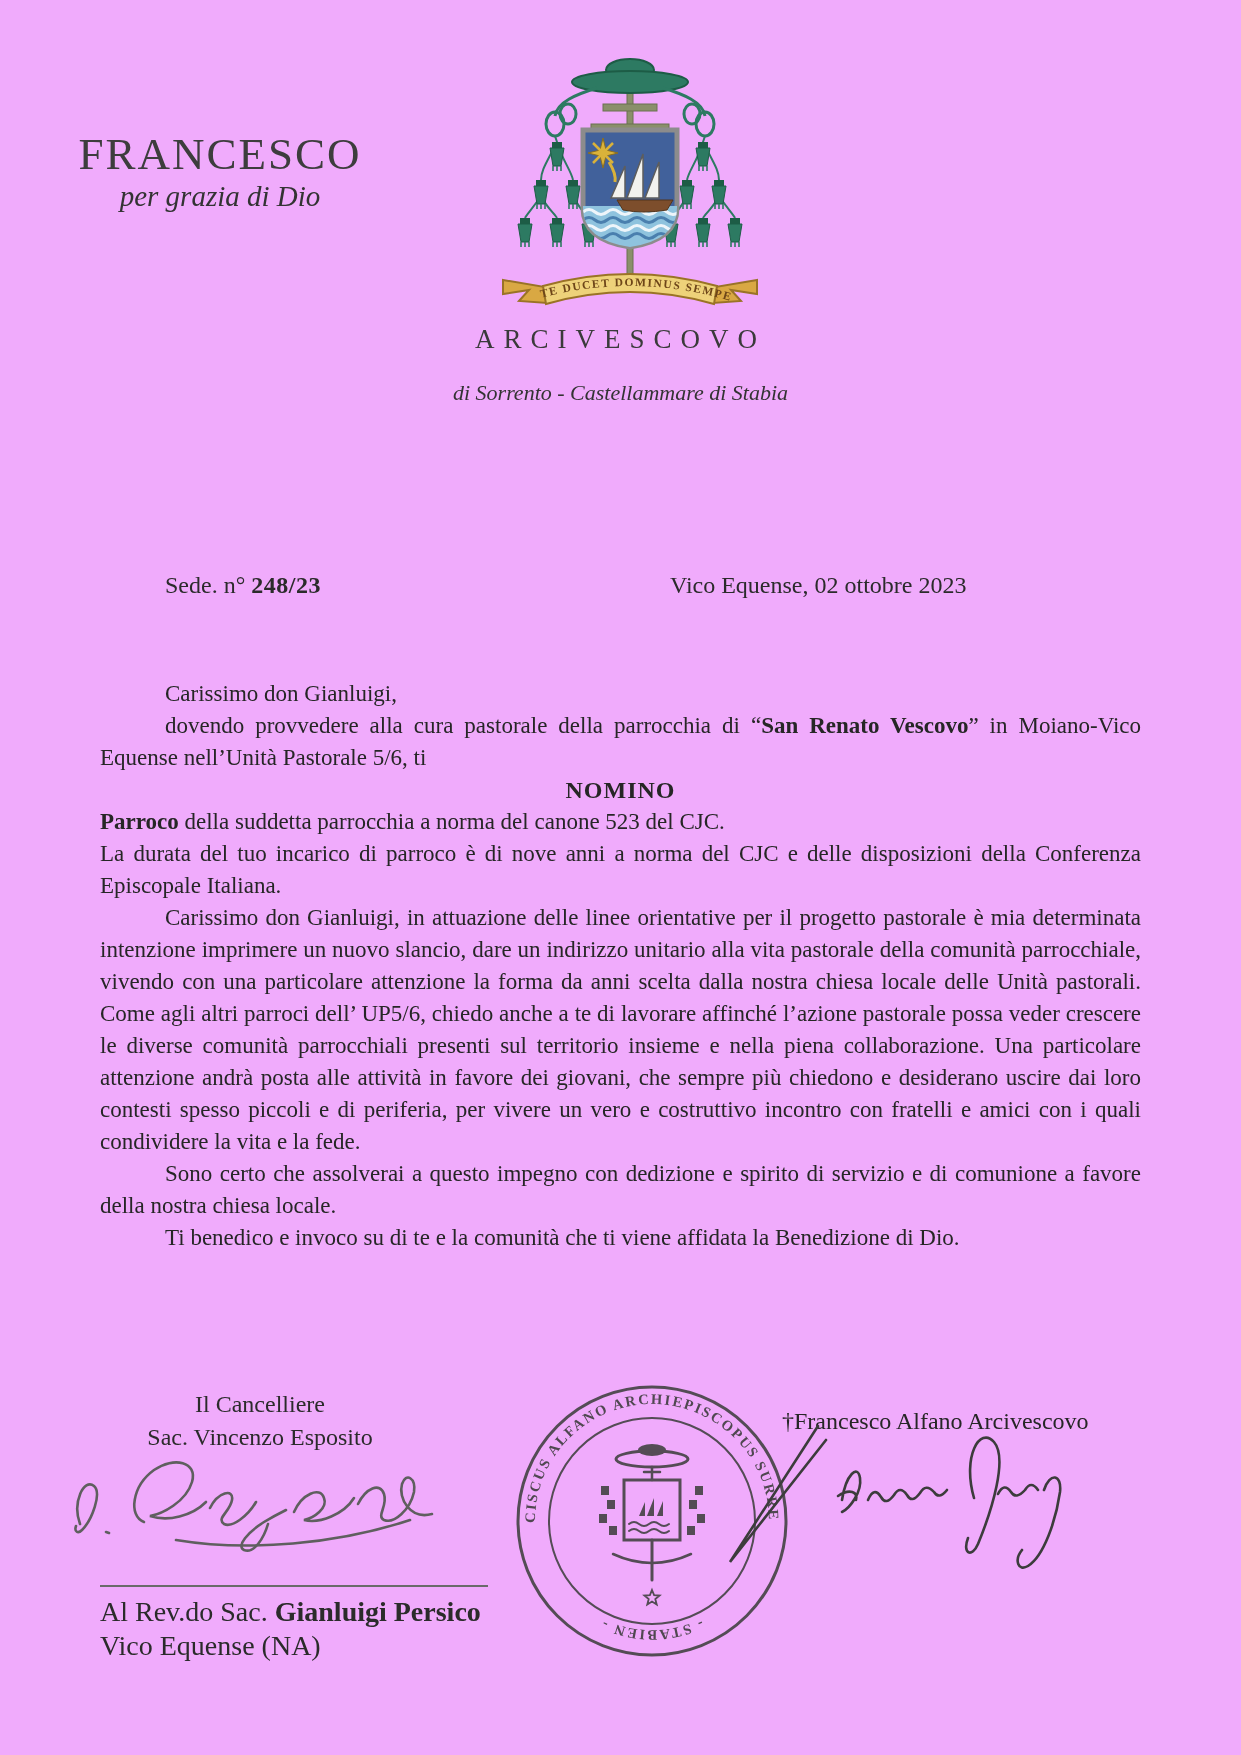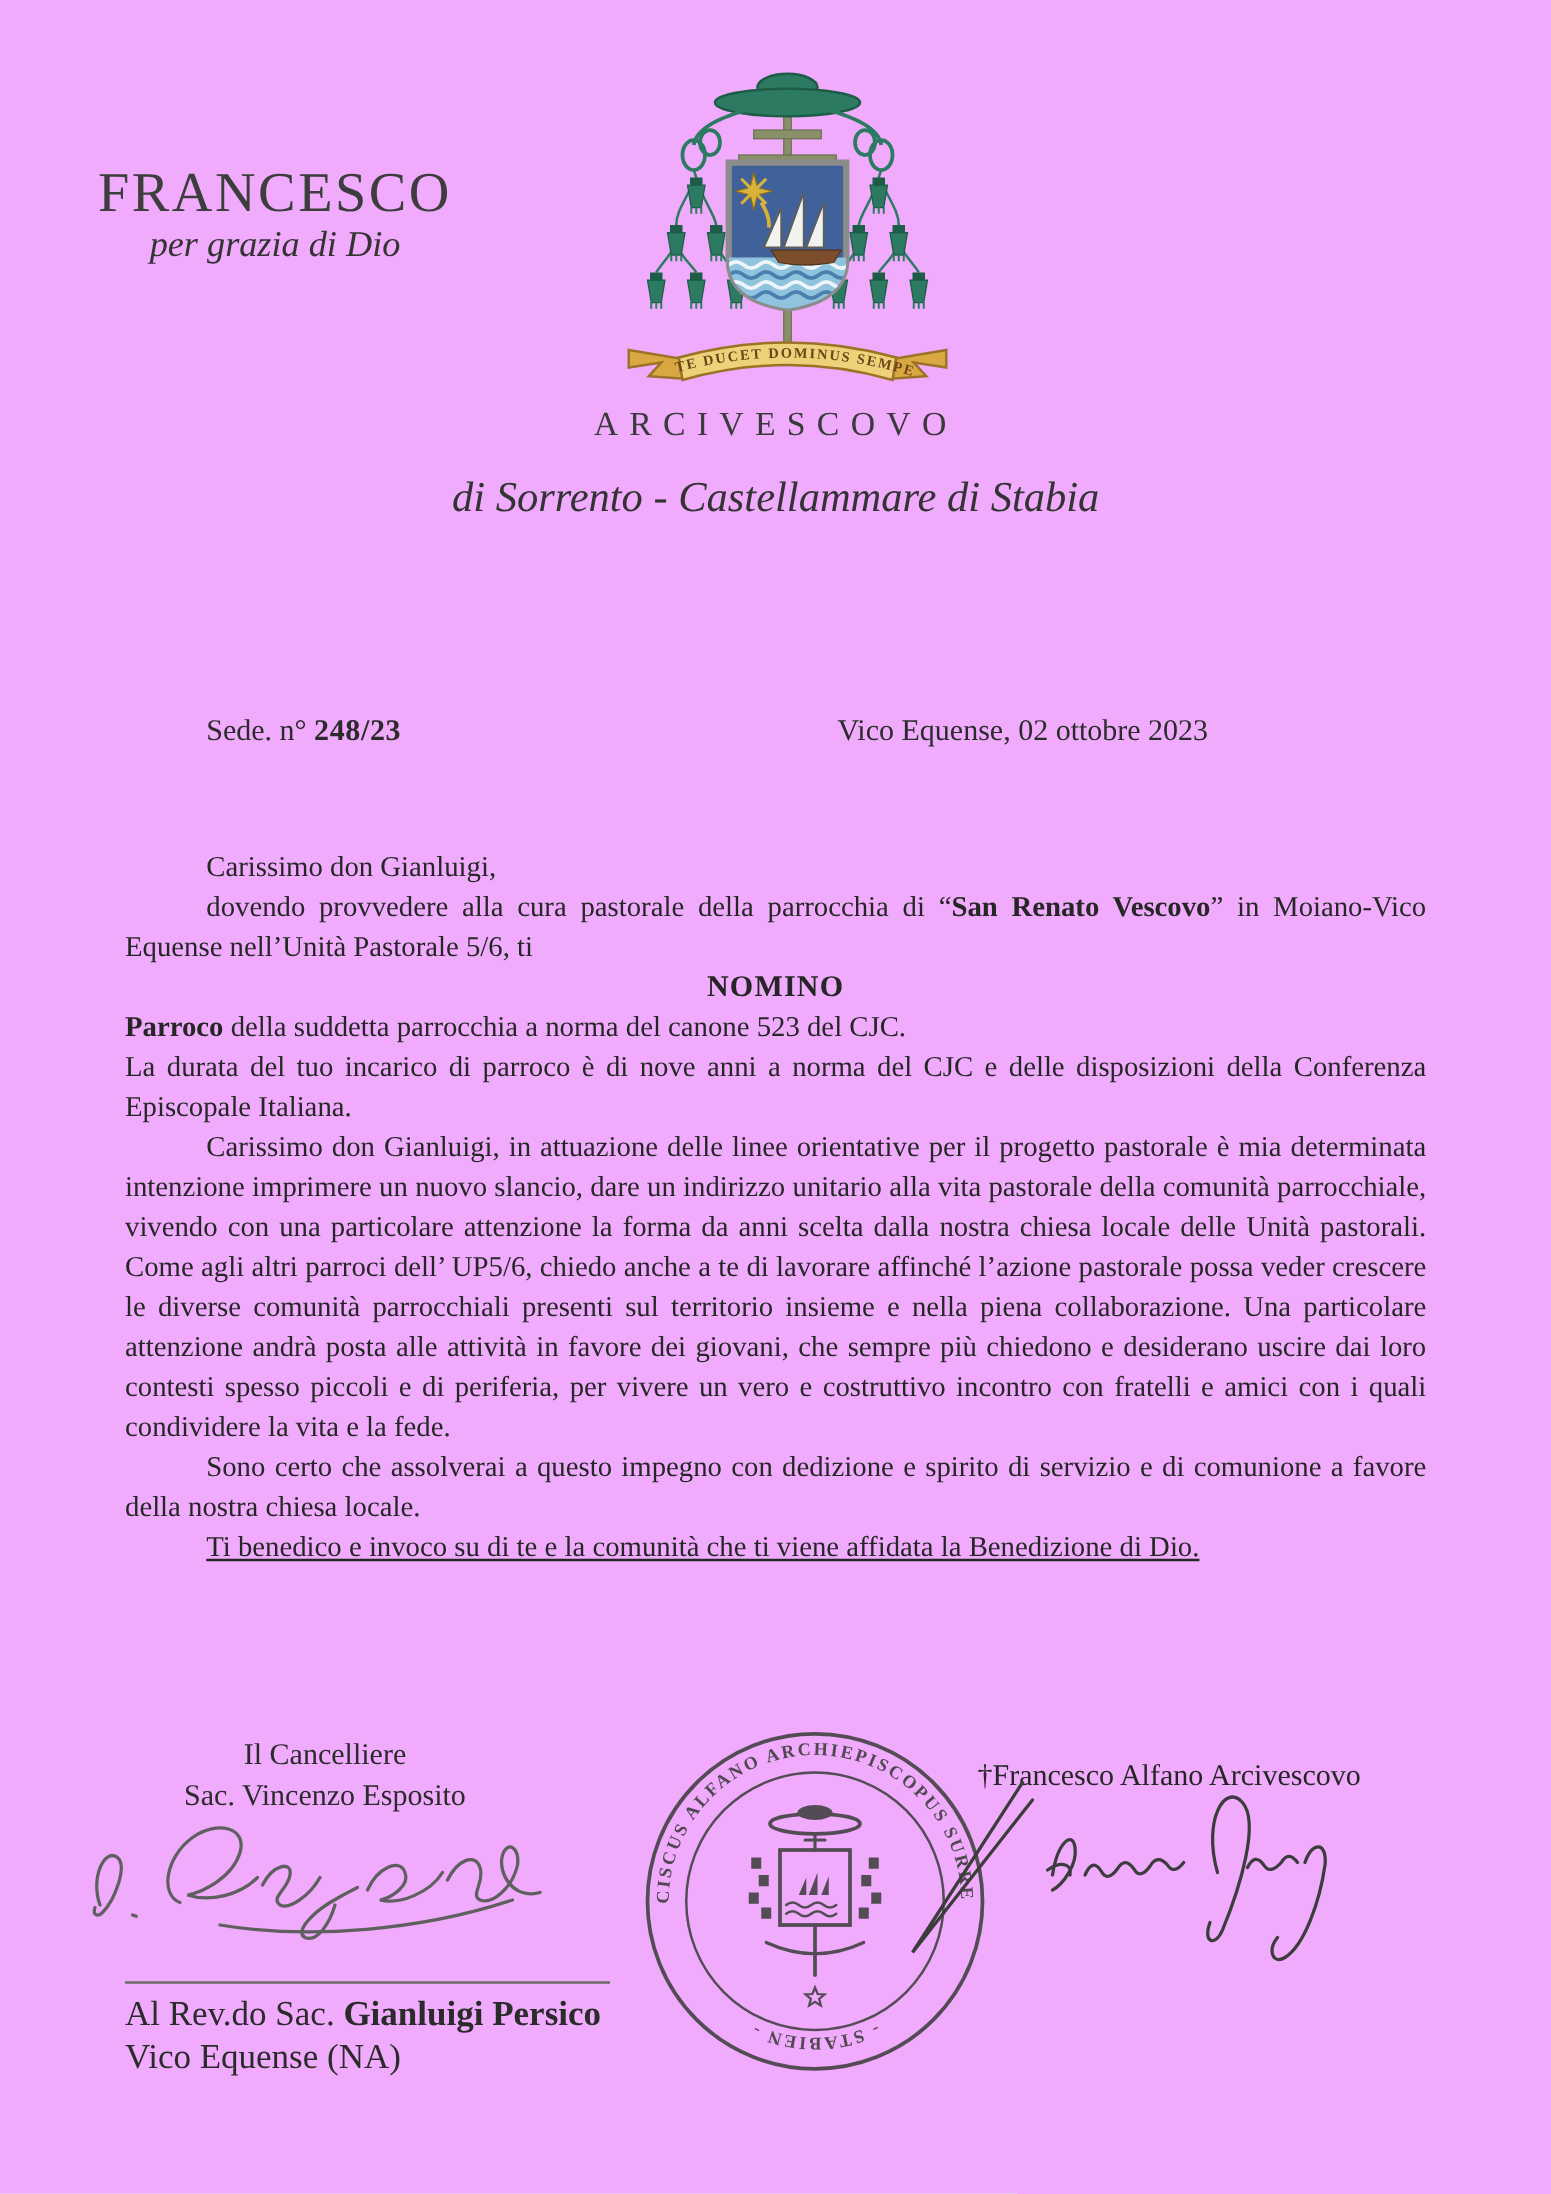--- a/index.html
+++ b/index.html
@@ -10,38 +10,38 @@
   
   .mast-left,.mast-right{position:absolute;top:128px;width:330px;text-align:center;}
   .mast-left{left:55px;}
   .mast-right{left:700px;}
   .mast-name{font-size:45px;letter-spacing:2px;color:#3d3d3d;}
   .mast-sub{font-style:italic;font-size:29px;color:#333;}
   .crest{position:absolute;left:445px;top:50px;width:370px;height:260px;}
   .title-line{position:absolute;top:324px;left:0;width:100%;text-align:center;
     font-size:27px;letter-spacing:9px;color:#3a3a3a;}
   .diocese-line{position:absolute;top:380px;left:0;width:100%;text-align:center;
-    font-style:italic;font-size:34px;color:#333;}
+    font-style:italic;font-size:22px;color:#333;}
   
   .meta-row{position:absolute;top:572px;left:100px;width:1041px;font-size:24px;}
   .prot{position:absolute;left:65px;top:0;}
   .prot b{letter-spacing:.5px;}
   .dateline{position:absolute;left:570px;top:0;}
   
   .body-block{position:absolute;left:100px;top:678px;width:1041px;
     font-size:23px;line-height:32px;text-align:justify;color:#262626;}
   .body-block p{margin:0;}
   .indent{text-indent:65px;}
   .salutation{text-indent:65px;margin-bottom:10px;}
   .p1{margin-bottom:0;}
   .nomino{text-align:center;font-weight:bold;font-size:24px;letter-spacing:1px;
     margin:12px 0 12px 0;text-indent:0;}
   .p4{margin-top:14px;}
   .p5{margin-top:12px;}
-  .p6{margin-top:10px;text-decoration:underline;}
+  .p6{margin-top:10px;}
   
   .chancellor{position:absolute;left:70px;top:1388px;width:380px;text-align:center;
     font-size:24px;line-height:33px;}
   .sig-left{position:absolute;left:58px;top:1428px;width:400px;height:135px;}
   .seal{position:absolute;left:513px;top:1382px;width:278px;height:278px;opacity:.88;}
   .archbishop-line{position:absolute;left:782px;top:1408px;width:420px;
     font-size:24px;color:#262626;}
   .sig-right{position:absolute;left:722px;top:1412px;width:390px;height:170px;}
   
   .recipient{position:absolute;left:100px;top:1585px;width:420px;font-size:28px;line-height:34px;}

